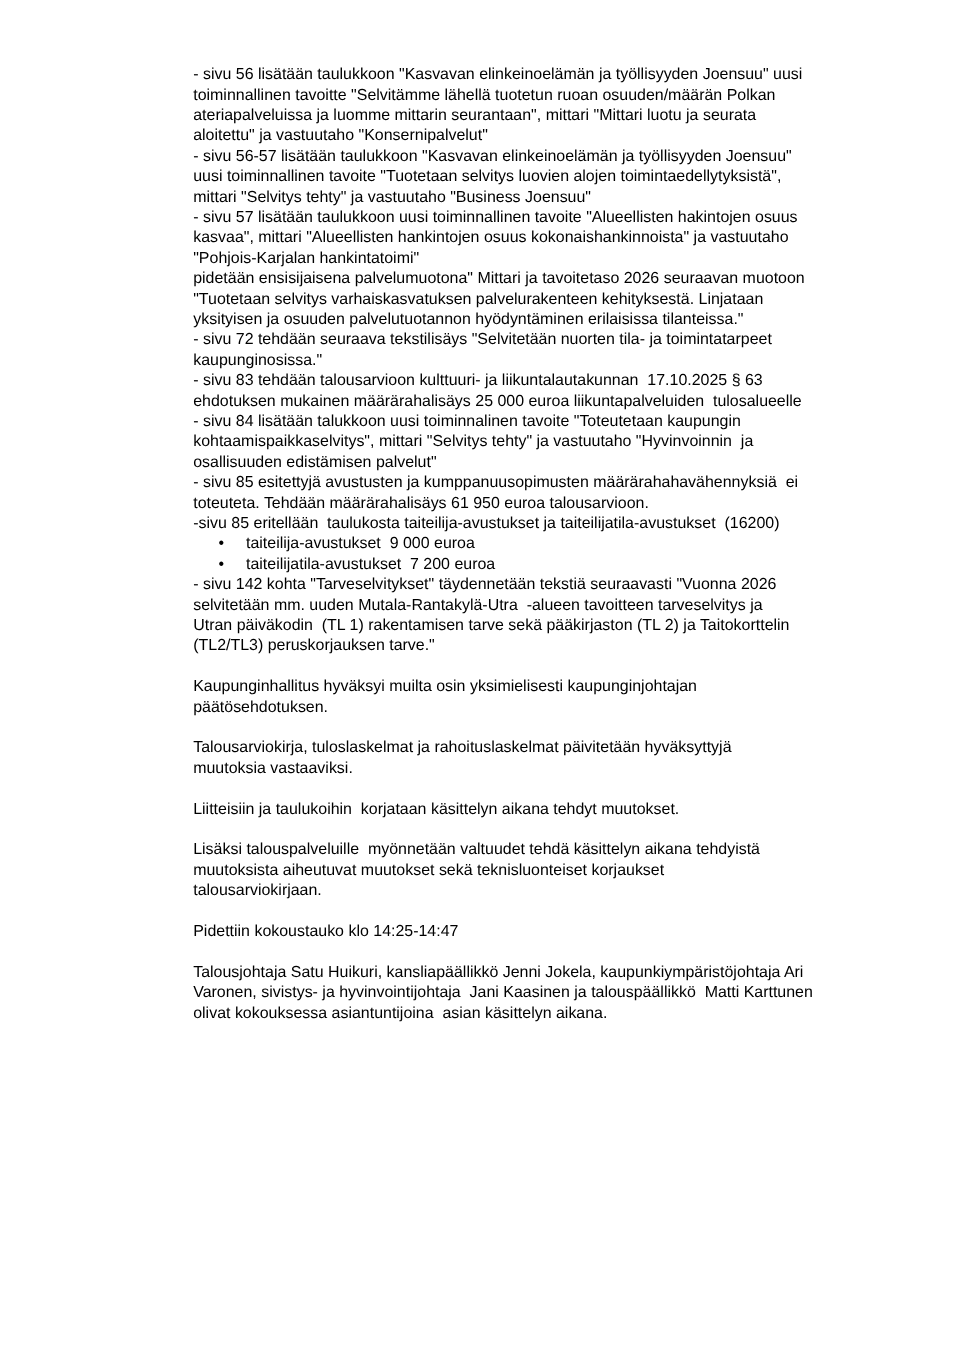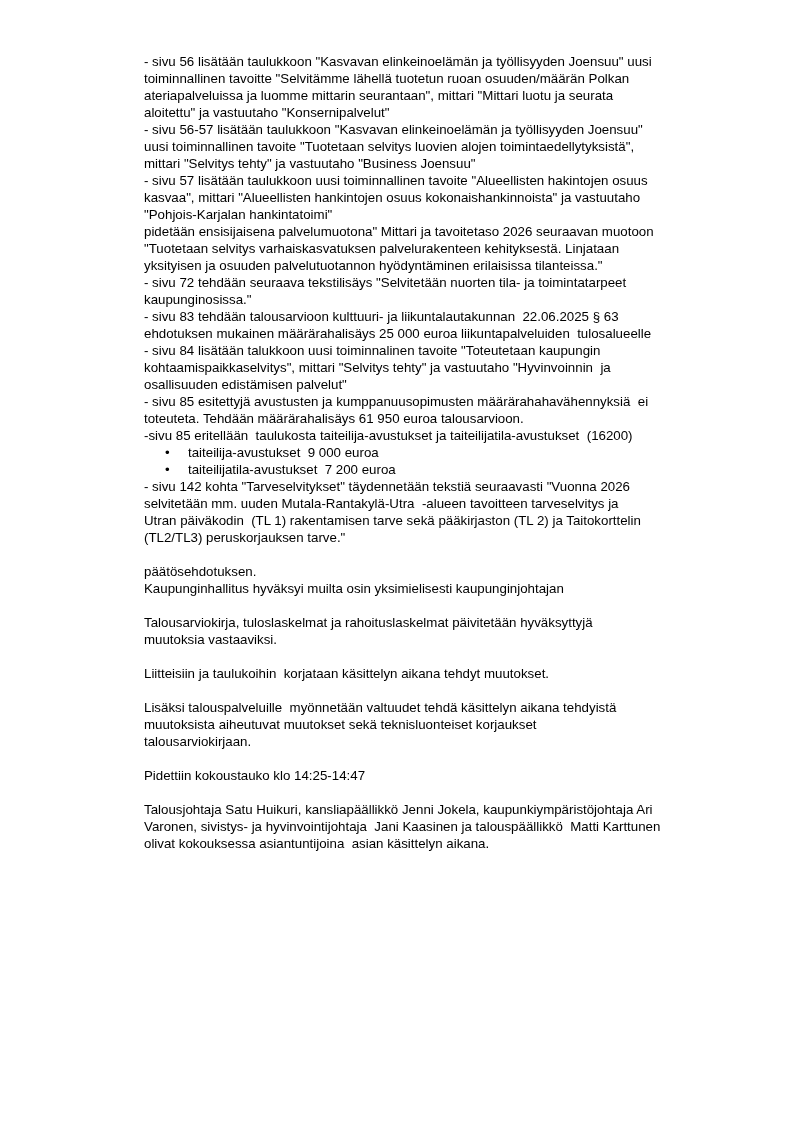--- a/index.html
+++ b/index.html
@@ -8,21 +8,21 @@
     position: relative;
     width: 794px;
     height: 1122px;
     background: #ffffff;
     overflow: hidden;
     color: #000000;
     font-family: "Liberation Sans", sans-serif;
   }
   .content {
     position: absolute;
-    left: 144px;
+    left: 161px;
     top: 53px;
     width: 590px;
     font-size: 13.3px;
     line-height: 17px;
   }
   .block { margin: 0; }
   .line { height: 17px; white-space: pre; }
   .blank-line { height: 17px; }
   .bullet-line { position: relative; padding-left: 44px; }
   .bullet-line .marker { position: absolute; left: 21px; top: 0; }
@@ -52,21 +52,21 @@
       <div class="block paragraph">
         <div class="line">pidetään ensisijaisena palvelumuotona" Mittari ja tavoitetaso 2026 seuraavan muotoon</div>
         <div class="line">"Tuotetaan selvitys varhaiskasvatuksen palvelurakenteen kehityksestä. Linjataan</div>
         <div class="line">yksityisen ja osuuden palvelutuotannon hyödyntäminen erilaisissa tilanteissa."</div>
       </div>
       <div class="block paragraph">
         <div class="line">- sivu 72 tehdään seuraava tekstilisäys "Selvitetään nuorten tila- ja toimintatarpeet</div>
         <div class="line">kaupunginosissa."</div>
       </div>
       <div class="block paragraph">
-        <div class="line">- sivu 83 tehdään talousarvioon kulttuuri- ja liikuntalautakunnan  22.06.2025 § 63</div>
+        <div class="line">- sivu 83 tehdään talousarvioon kulttuuri- ja liikuntalautakunnan  17.10.2025 § 63</div>
         <div class="line">ehdotuksen mukainen määrärahalisäys 25 000 euroa liikuntapalveluiden  tulosalueelle</div>
       </div>
       <div class="block paragraph">
         <div class="line">- sivu 84 lisätään talukkoon uusi toiminnalinen tavoite "Toteutetaan kaupungin</div>
         <div class="line">kohtaamispaikkaselvitys", mittari "Selvitys tehty" ja vastuutaho "Hyvinvoinnin  ja</div>
         <div class="line">osallisuuden edistämisen palvelut"</div>
       </div>
       <div class="block paragraph">
         <div class="line">- sivu 85 esitettyjä avustusten ja kumppanuusopimusten määrärahahavähennyksiä  ei</div>
         <div class="line">toteuteta. Tehdään määrärahalisäys 61 950 euroa talousarvioon.</div>
@@ -81,22 +81,22 @@
         <div class="line bullet-line"><span class="marker">•</span><span>taiteilijatila-avustukset  7 200 euroa</span></div>
       </div>
       <div class="block paragraph">
         <div class="line">- sivu 142 kohta "Tarveselvitykset" täydennetään tekstiä seuraavasti "Vuonna 2026</div>
         <div class="line">selvitetään mm. uuden Mutala-Rantakylä-Utra  -alueen tavoitteen tarveselvitys ja</div>
         <div class="line">Utran päiväkodin  (TL 1) rakentamisen tarve sekä pääkirjaston (TL 2) ja Taitokorttelin</div>
         <div class="line">(TL2/TL3) peruskorjauksen tarve."</div>
       </div>
       <div class="blank-line"></div>
       <div class="block paragraph">
+        <div class="line">Kaupunginhallitus hyväksyi muilta osin yksimielisesti kaupunginjohtajan</div>
         <div class="line">päätösehdotuksen.</div>
-        <div class="line">Kaupunginhallitus hyväksyi muilta osin yksimielisesti kaupunginjohtajan</div>
       </div>
       <div class="blank-line"></div>
       <div class="block paragraph">
         <div class="line">Talousarviokirja, tuloslaskelmat ja rahoituslaskelmat päivitetään hyväksyttyjä</div>
         <div class="line">muutoksia vastaaviksi.</div>
       </div>
       <div class="blank-line"></div>
       <div class="block paragraph">
         <div class="line">Liitteisiin ja taulukoihin  korjataan käsittelyn aikana tehdyt muutokset.</div>
       </div>

